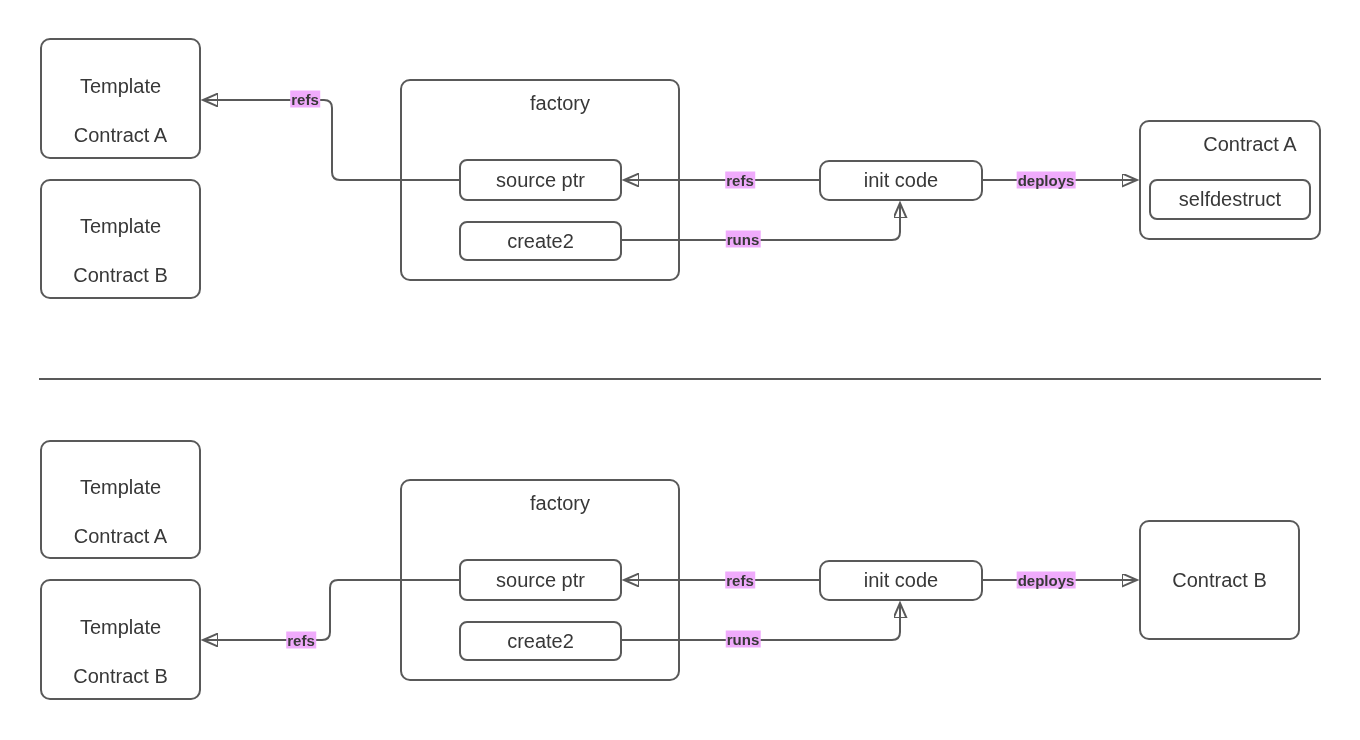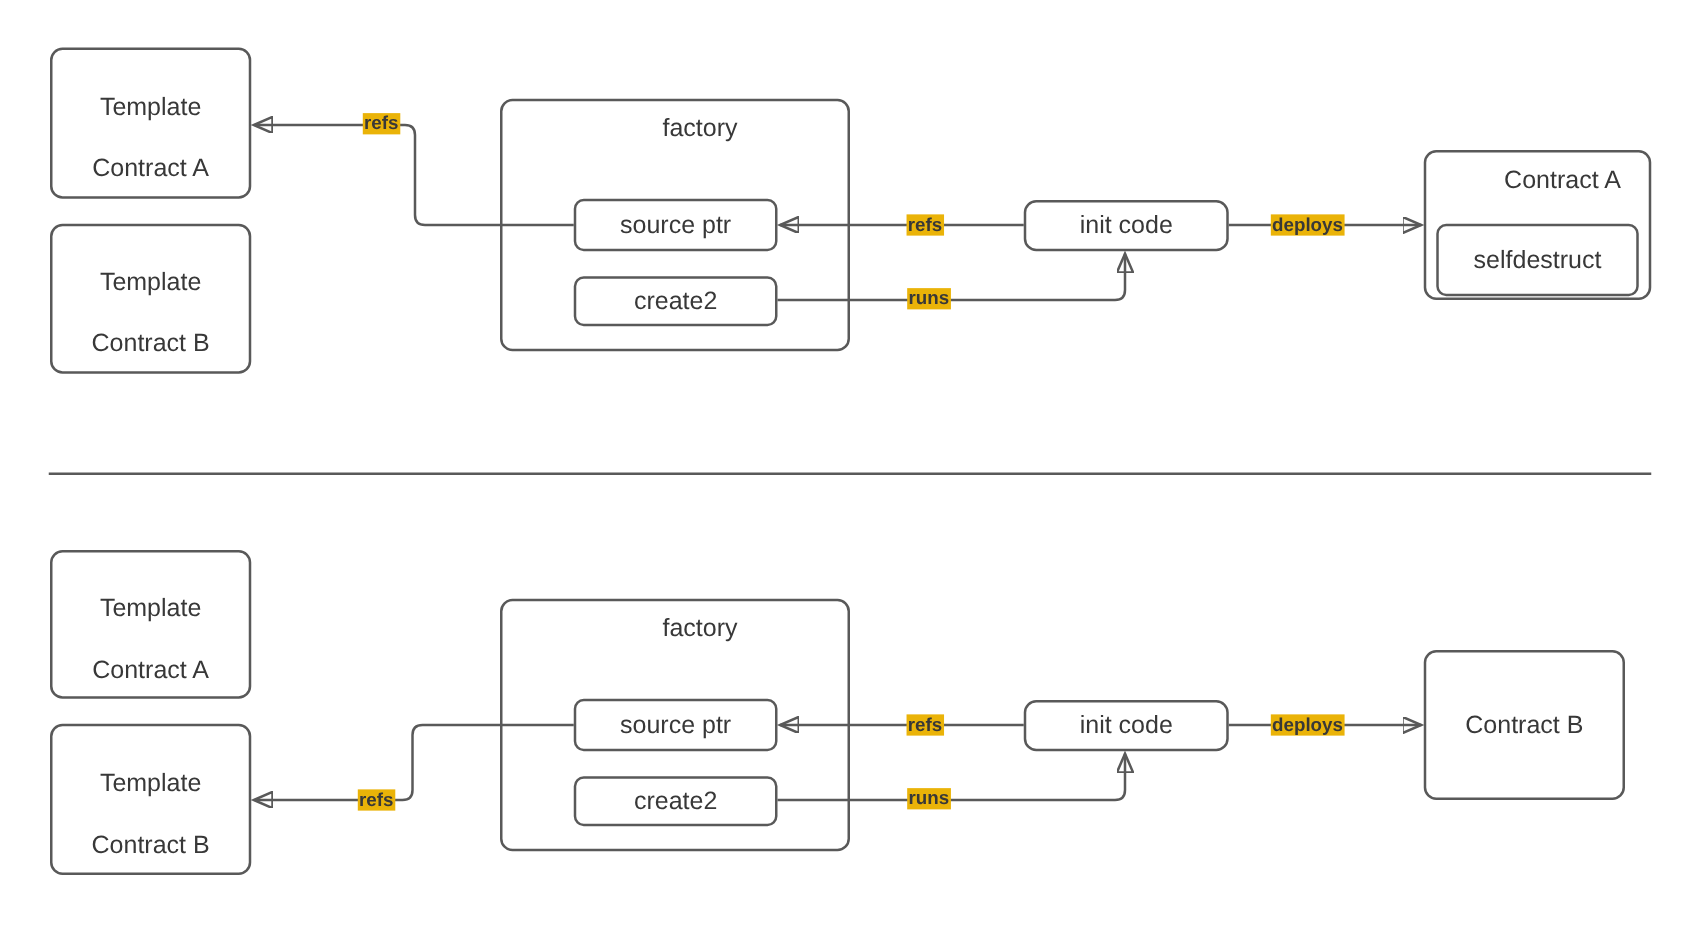--- a/index.html
+++ b/index.html
@@ -39,21 +39,21 @@
     position: absolute;
     left: 0; top: 0;
     width: 1360px;
     height: 740px;
     pointer-events: none;
   }
   .edge-layer path { stroke: #595959; stroke-width: 2; fill: none; }
   .edge-label {
     position: absolute;
     transform: translate(-50%, -50%);
-    background: #eab308;
+    background: #f0abfc;
     color: #383838;
     font-size: 15px;
     font-weight: bold;
     line-height: 17px;
     padding: 0 1px;
     white-space: nowrap;
   }
   .divider {
     position: absolute;
     left: 39px;
@@ -96,21 +96,21 @@
   </div>
 
   <div class="node" style="left:819px; top:160px; width:164px; height:41px;">
     <span>init code</span>
   </div>
 
   <div class="node titled" style="left:1139px; top:120px; width:182px; height:120px;">
     <span>Contract A</span>
   </div>
 
-  <div class="node small" style="left:1149px; top:179px; width:162px; height:58px;">
+  <div class="node small" style="left:1149px; top:179px; width:162px; height:41px;">
     <span>selfdestruct</span>
   </div>
 
   <div class="divider"></div>
 
   <div class="node two-line" style="left:40px; top:440px; width:161px; height:119px;">
     <div>
       <span>Template</span>
       <span>Contract A</span>
     </div>

